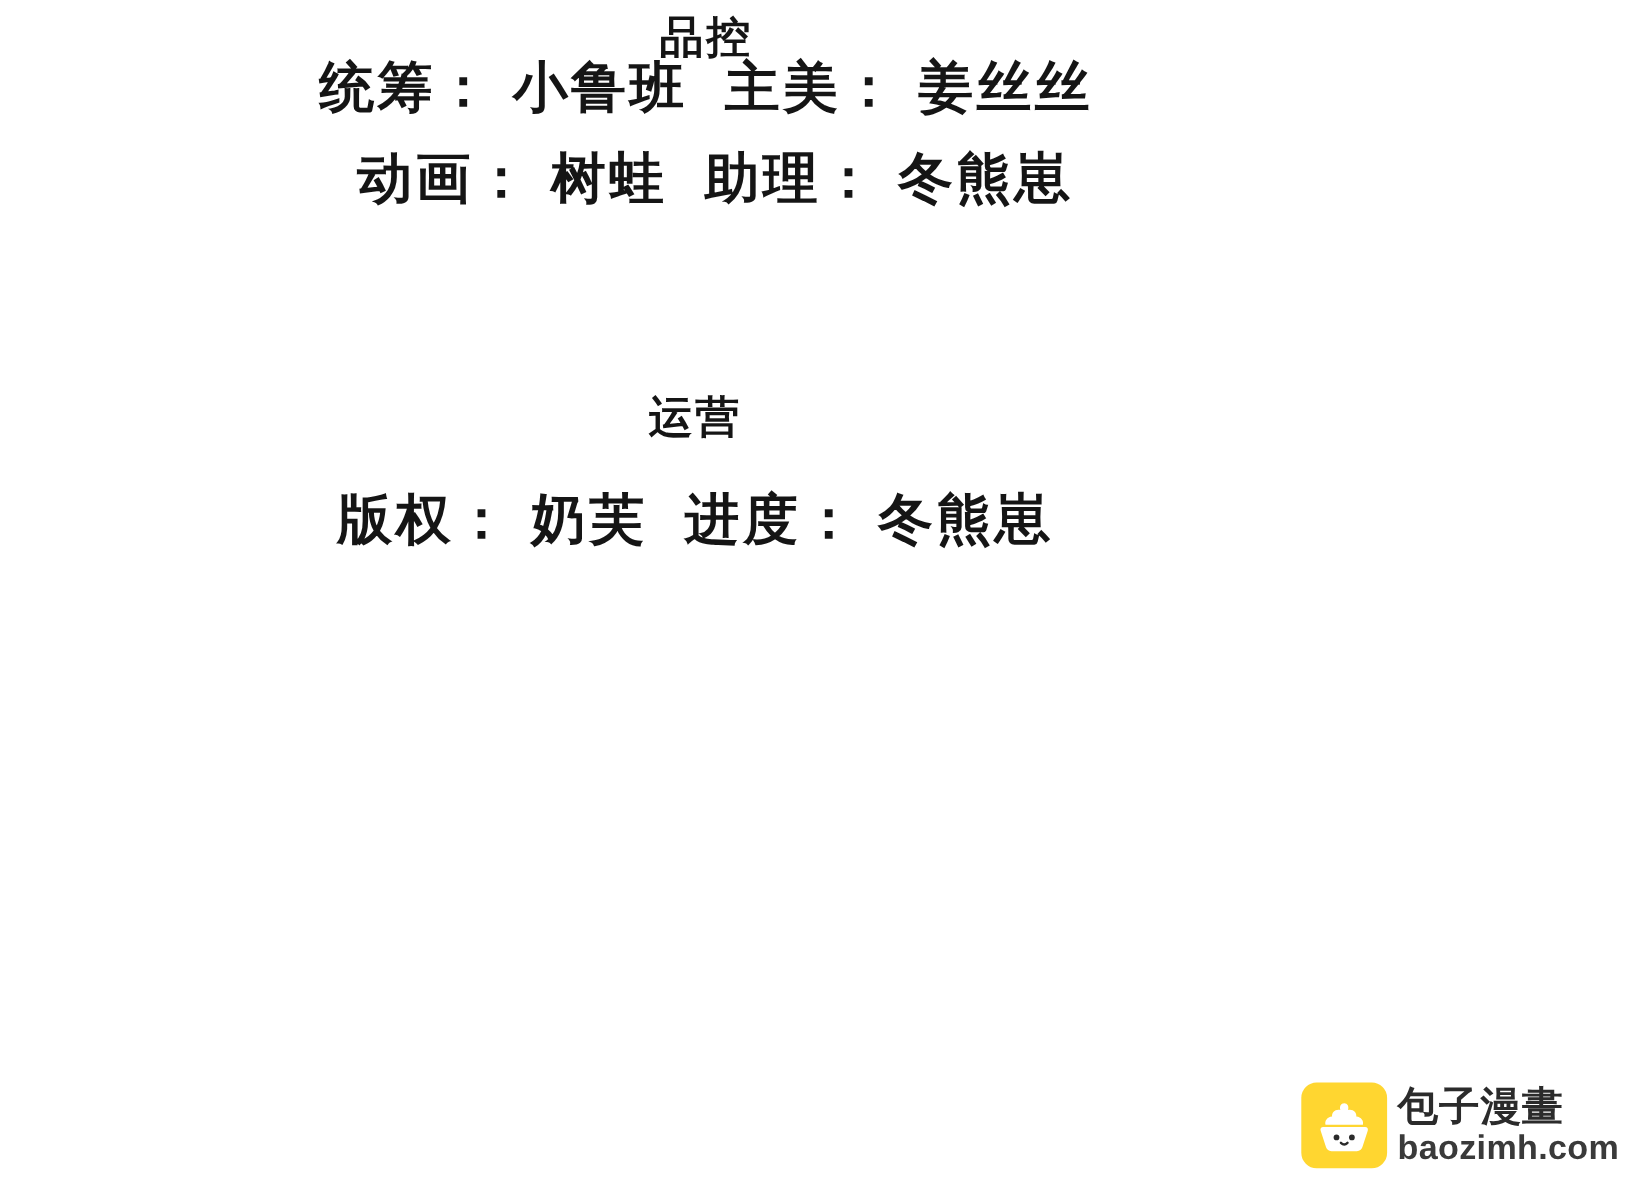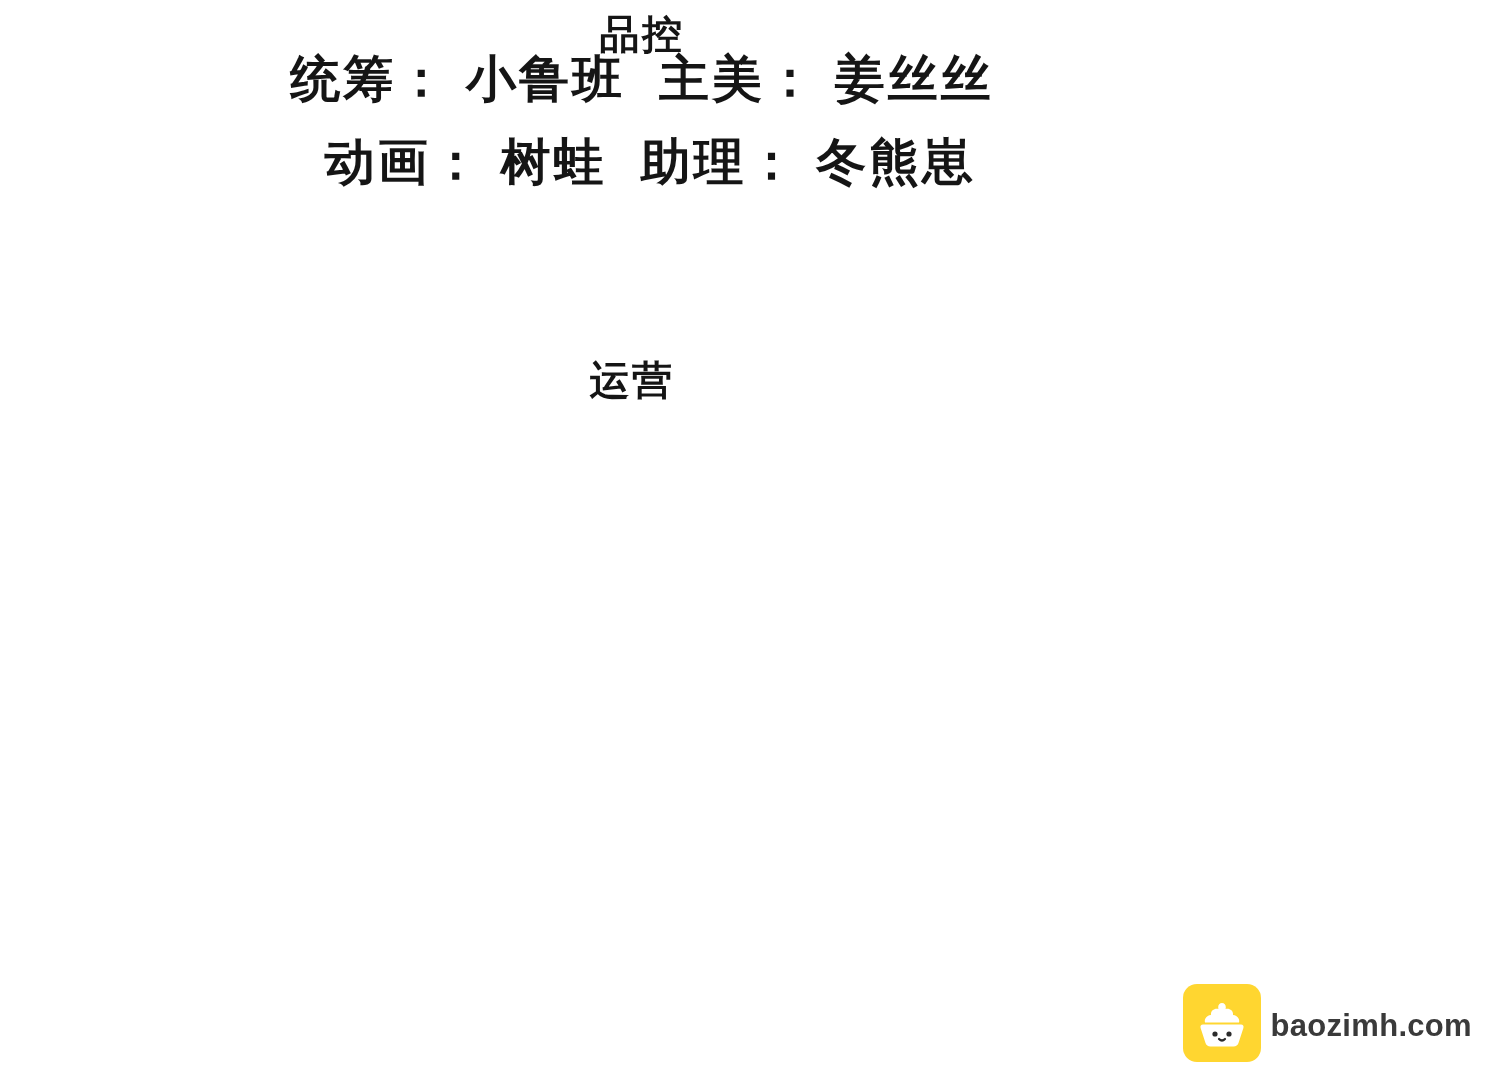--- a/index.html
+++ b/index.html
@@ -100,30 +100,32 @@
 <div class="credits">
 
   <div class="block-quality">
     <div class="credit-line section-title">品控</div>
     <div class="credit-line section-row row1">统筹： 小鲁班  主美： 姜丝丝</div>
     <div class="credit-line section-row row2">动画： 树蛙  助理： 冬熊崽</div>
   </div>
 
   <div class="block-ops">
     <div class="credit-line section-title">运营</div>
+    <div class="credit-line section-row row1">版权： 奶芙  进度： 冬熊崽</div>
   </div>
 
 </div>
 
 <div class="watermark">
   <div class="wm-badge">
     <svg class="bun" width="58" height="52" viewBox="0 0 58 52" aria-hidden="true">
       <path d="M29 4 C26 4 24.5 7 25.5 10 C21 9 17.5 12 18 16 C13.5 16.5 11 20 12 23.5 L46 23.5 C47 20 44.5 16.5 40 16 C40.5 12 37 9 32.5 10 C33.5 7 32 4 29 4 Z" fill="#ffffff"></path>
       <path d="M10 25.5 C8 25.5 7 27 7.6 29 L12.5 44 C13.2 46.2 15 47.5 17.4 47.5 L40.6 47.5 C43 47.5 44.8 46.2 45.5 44 L50.4 29 C51 27 50 25.5 48 25.5 Z" fill="#ffffff"></path>
       <circle cx="22" cy="35" r="2.6" fill="#2b2b2b"></circle>
       <circle cx="36" cy="35" r="2.6" fill="#2b2b2b"></circle>
       <path d="M26 40 Q29 43 32 40" stroke="#2b2b2b" stroke-width="2.2" fill="none" stroke-linecap="round"></path>
     </svg>
   </div>
   <div class="wm-text">
+    <span class="wm-cn">包子漫畫</span>
     <span class="wm-en">baozimh.com</span>
   </div>
 </div>
 
 </body></html>

